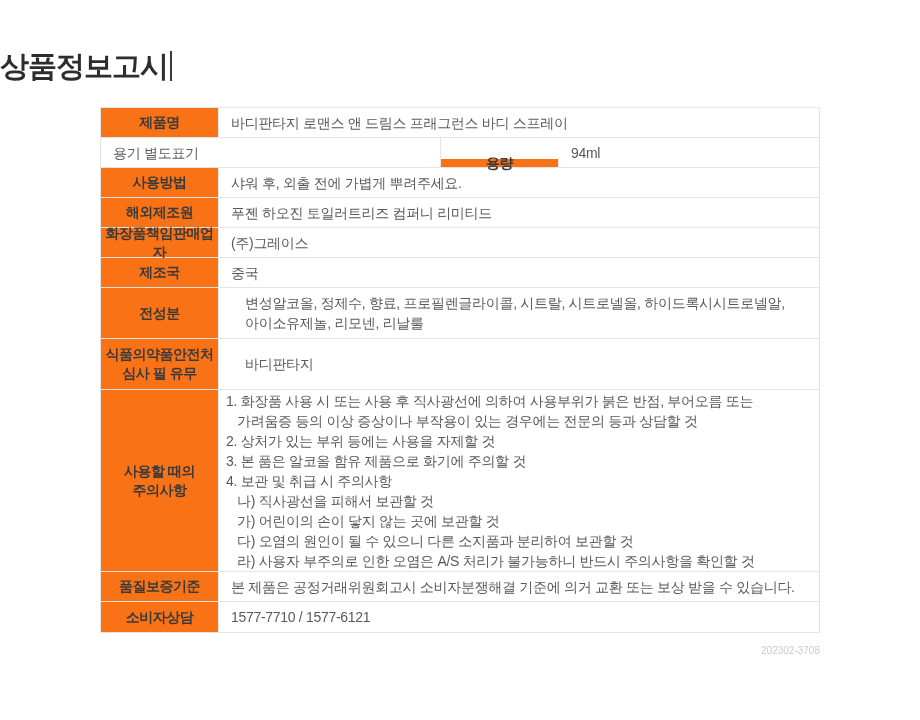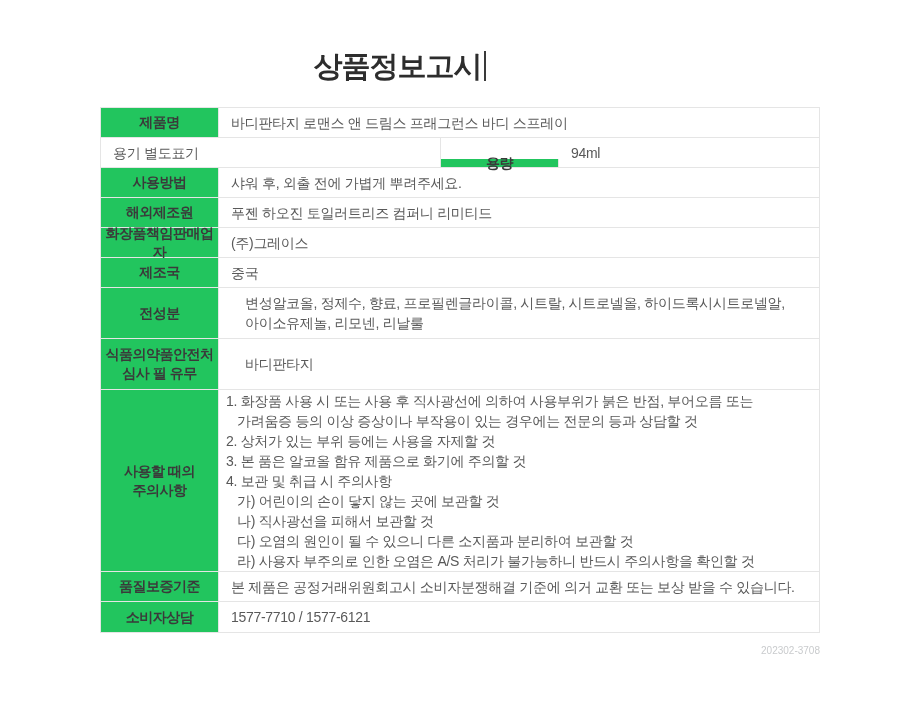--- a/index.html
+++ b/index.html
@@ -6,21 +6,21 @@
   html,body { background:#ffffff; }
   body {
     width:920px; height:720px;
     font-family:"Liberation Sans","DejaVu Sans",sans-serif;
     overflow:hidden;
   }
   .page { position:relative; width:920px; height:720px; background:#fff; }
 
   .title-wrap {
     position:absolute; top:47px; left:0; width:799px;
-    text-align:center;
+    text-align:left;
   }
   .title {
     display:inline-block;
     font-size:29px; font-weight:600; color:#2d2d2d;
     letter-spacing:-1px; line-height:38px;
     vertical-align:middle;
   }
   .caret {
     display:inline-block; width:2px; height:30px;
     background:#3a3a3a; margin-left:2px; vertical-align:middle;
@@ -29,21 +29,21 @@
   .info-table {
     position:absolute; left:100px; top:107px; width:720px;
     border:1px solid #e5e5e5;
     font-size:14px;
   }
   .row { display:flex; border-bottom:1px solid #e5e5e5; }
   .row:last-child { border-bottom:none; }
 
   .cell-label {
     width:118px; flex:none;
-    background:#22c55e;
+    background:#f97316;
     border-right:1px solid #e5e5e5;
     display:flex; align-items:center; justify-content:center;
   }
   .cell-label span {
     color:#3a3a3a; font-weight:600;
     text-align:center; white-space:pre-line; line-height:19px;
     letter-spacing:-0.5px;
   }
   .cell-value {
     flex:1; display:flex; align-items:center;
@@ -164,22 +164,22 @@
       <div class="cell-label">
           <span>사용할 때의
 주의사항</span>
         </div>
       <div class="cell-value caution">
         <div class="ln">1. 화장품 사용 시 또는 사용 후 직사광선에 의하여 사용부위가 붉은 반점, 부어오름 또는</div>
         <div class="ln sub">가려움증 등의 이상 증상이나 부작용이 있는 경우에는 전문의 등과 상담할 것</div>
         <div class="ln">2. 상처가 있는 부위 등에는 사용을 자제할 것</div>
         <div class="ln">3. 본 품은 알코올 함유 제품으로 화기에 주의할 것</div>
         <div class="ln">4. 보관 및 취급 시 주의사항</div>
+        <div class="ln sub">나) 직사광선을 피해서 보관할 것</div>
         <div class="ln sub">가) 어린이의 손이 닿지 않는 곳에 보관할 것</div>
-        <div class="ln sub">나) 직사광선을 피해서 보관할 것</div>
         <div class="ln sub">다) 오염의 원인이 될 수 있으니 다른 소지품과 분리하여 보관할 것</div>
         <div class="ln sub">라) 사용자 부주의로 인한 오염은 A/S 처리가 불가능하니 반드시 주의사항을 확인할 것</div>
       </div>
     </div>
 
     <div class="row h30">
       <div class="cell-label">
           <span>품질보증기준</span>
         </div>
       <div class="cell-value">

